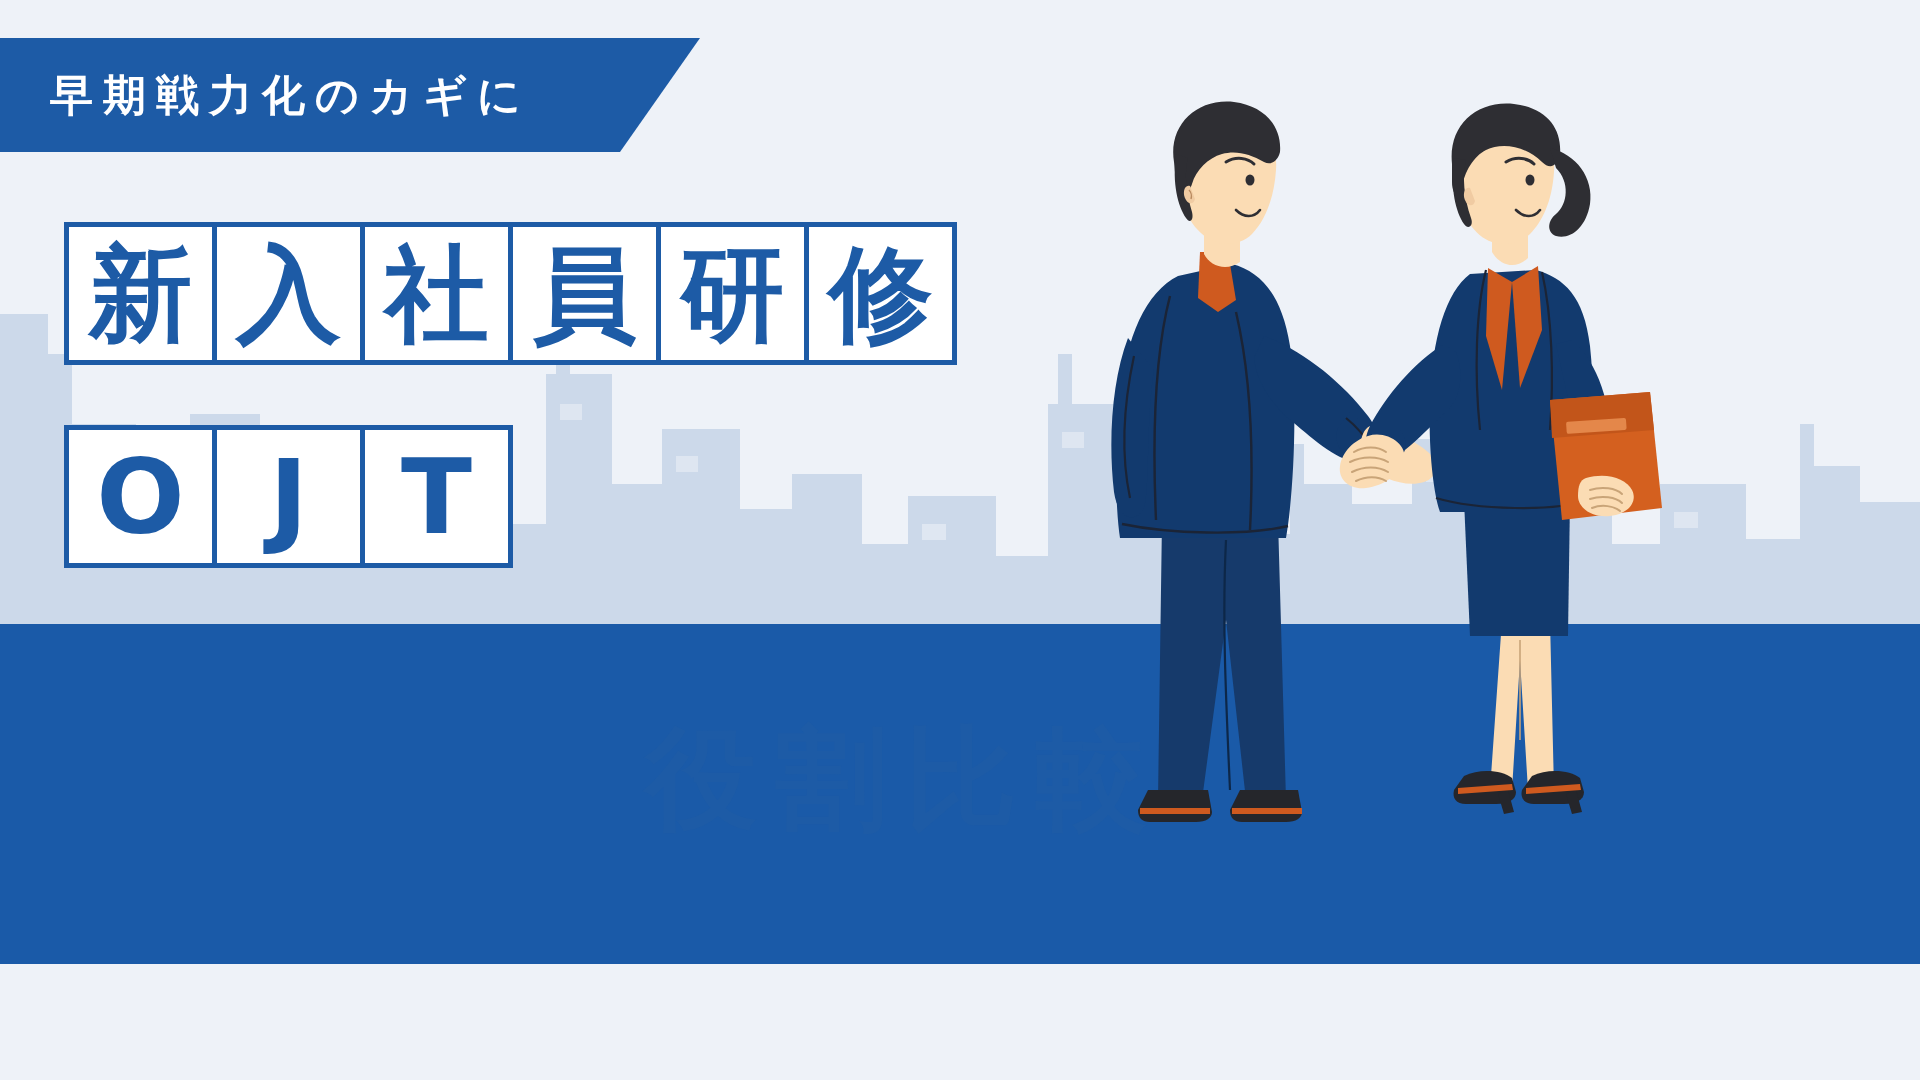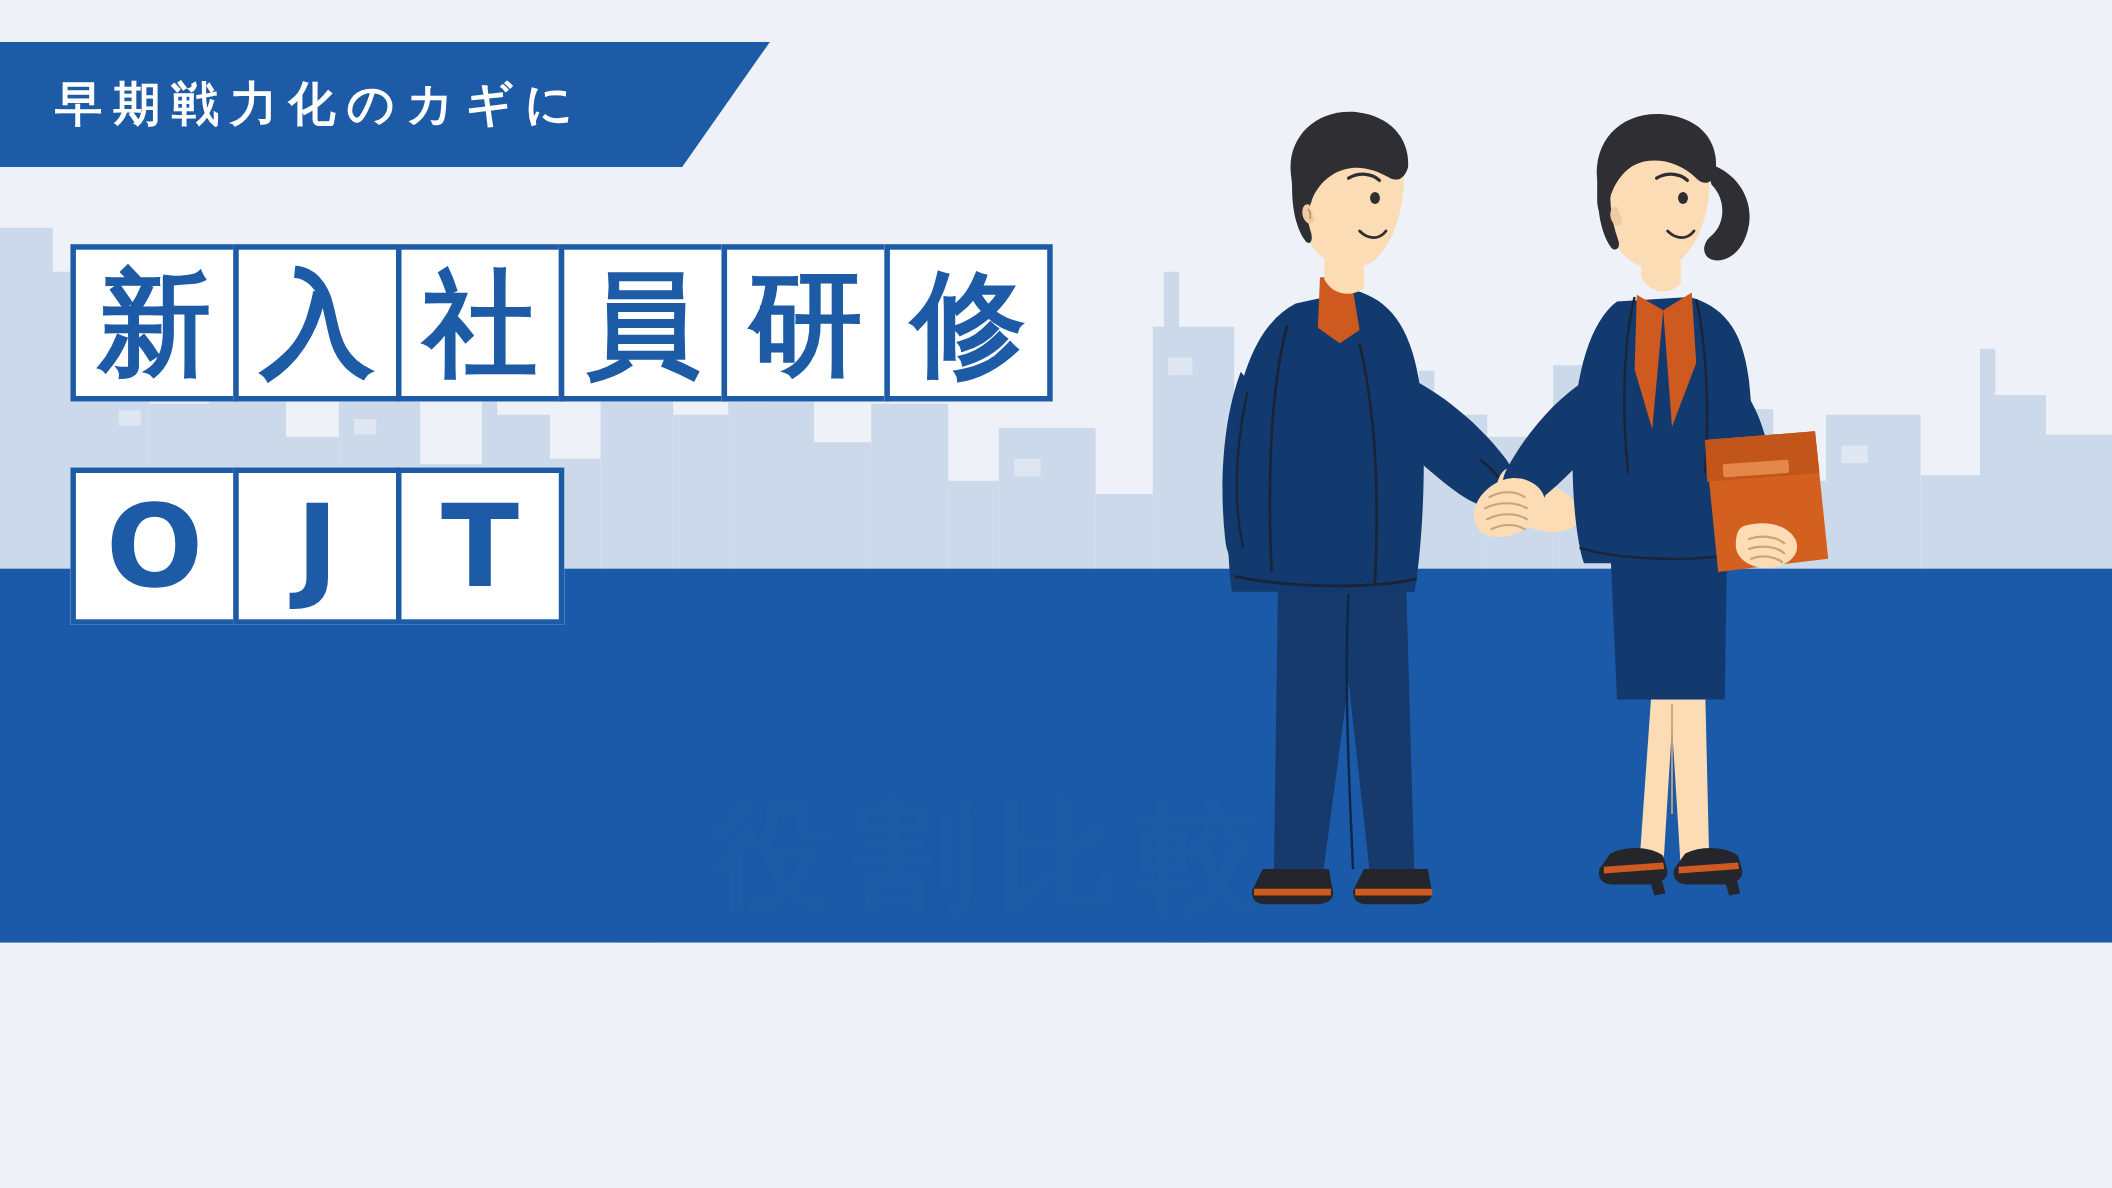--- a/index.html
+++ b/index.html
@@ -2,21 +2,21 @@
 <html><head>
 <meta charset="utf-8">
 <style>
   html,body{margin:0;padding:0;}
   body{
     width:1920px;height:1080px;overflow:hidden;
     background:#eef2f8;
     font-family:"DejaVu Sans","Liberation Sans",sans-serif;
     position:relative;
   }
-  #stage{position:absolute;inset:0;width:1920px;height:857px;overflow:hidden;}
+  #stage{position:absolute;inset:0;width:1920px;height:964px;overflow:hidden;}
 
   
   .bg-base{position:absolute;inset:0;background:#eef2f8;}
   .skyline{position:absolute;left:0;bottom:0;width:1920px;height:1080px;}
   .bottom-band{position:absolute;left:0;right:0;bottom:0;height:340px;background:#1a5aa8;}
 
   
   .ribbon{
     position:absolute;left:0;top:38px;height:114px;width:700px;
     background:#1d5ba6;

